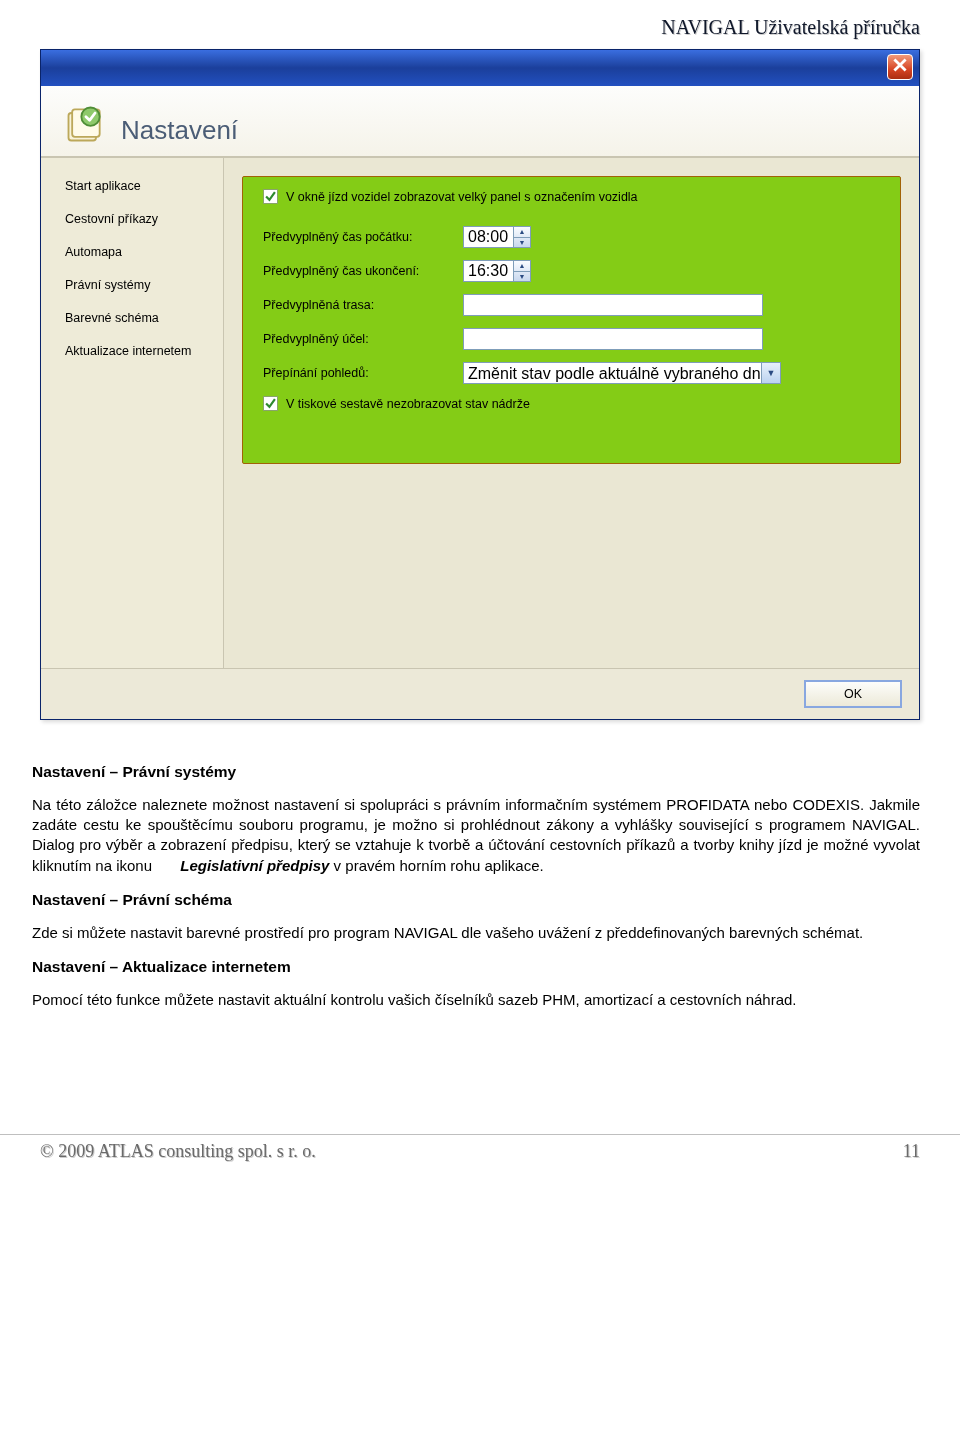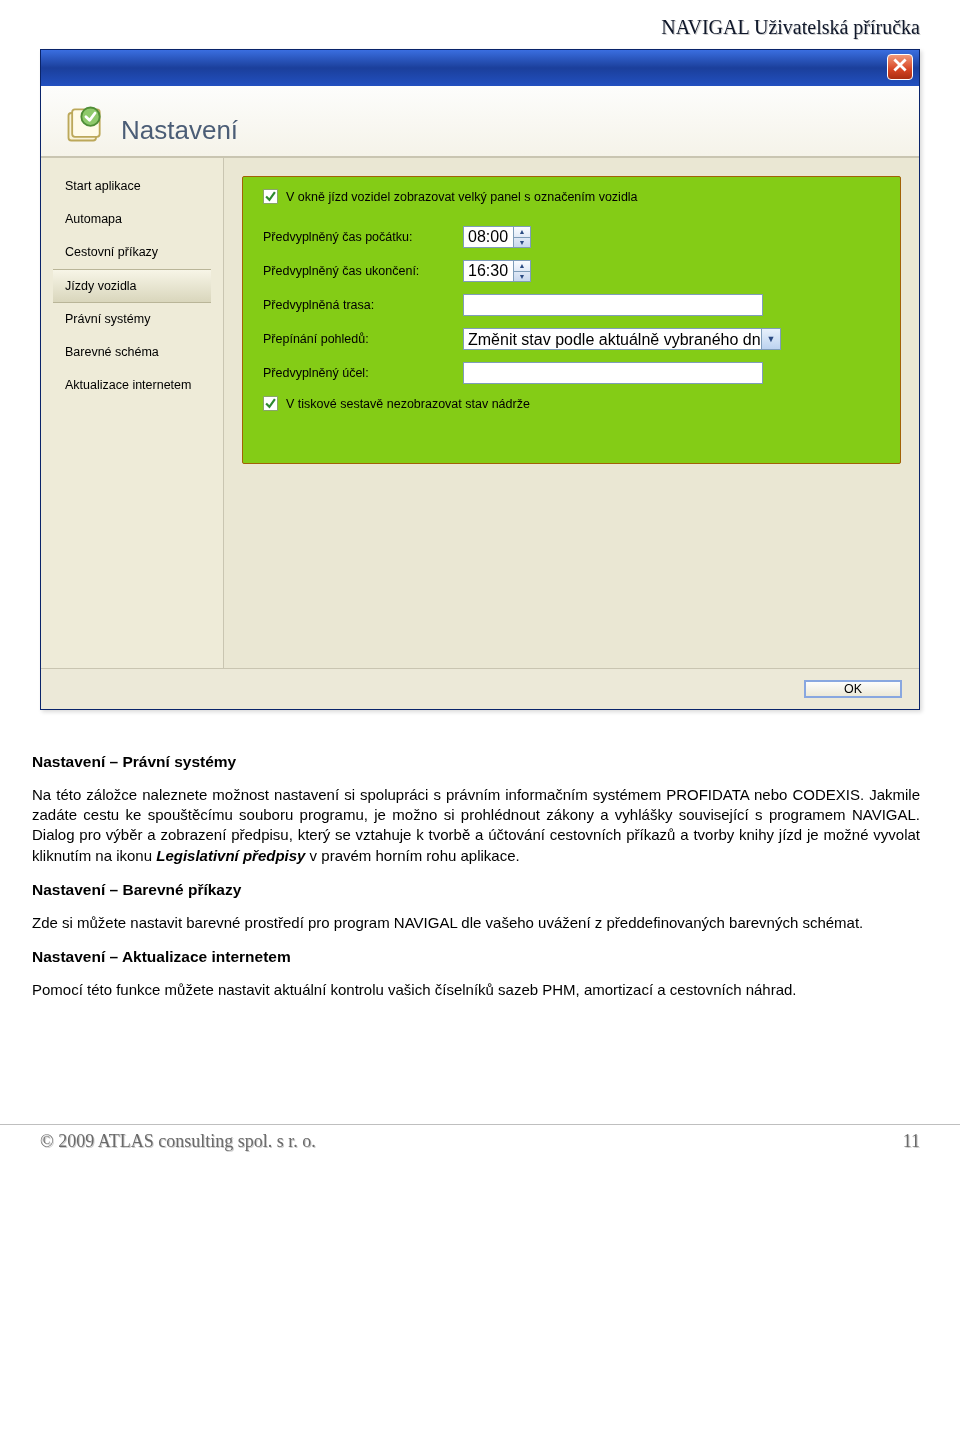--- a/index.html
+++ b/index.html
@@ -139,40 +139,40 @@
   }
 
   .button-bar {
     background:#ece9d8;
     border-top:1px solid #c9c5b1;
     padding:12px 18px;
     display:flex;
     justify-content:flex-end;
   }
   .ok-btn {
-    width:96px; height:16px;
+    width:96px; height:26px;
     border:1px solid #003c74;
     background:linear-gradient(#fdfdfb,#ece9d8);
     font-family: Tahoma, Arial, sans-serif;
     font-size:12.5px;
     cursor:pointer;
     outline:2px solid #88a7e0;
     outline-offset:-1px;
   }
 
   
   .doc {
     padding: 28px 40px 10px 32px;
     font-family: Arial, sans-serif;
     font-size: 15px;
     line-height: 1.35;
   }
   .doc h3 { font-size:15.5px; font-weight:bold; margin: 14px 0 12px 0; }
   .doc p { margin: 0 0 14px 0; text-align: justify; }
-  .doc em.leg { font-style: italic; font-weight: bold; }
+  .doc em.leg { font-style: italic; font-weight: bold; margin-left: 24px; }
 
   .page-footer {
     margin-top: 100px;
     border-top: 1px solid #bfbfbf;
     padding: 6px 40px 20px 40px;
     font-family: "Times New Roman", serif;
     font-size: 18px;
     color: #6a6a6a;
     display:flex; justify-content:space-between;
     text-shadow:1px 1px 0 #ccc;
@@ -203,23 +203,22 @@
         <path d="M25 16 L29 20 L35 12" stroke="#fff" stroke-width="3" fill="none" stroke-linecap="round" stroke-linejoin="round"></path>
       </svg>
     </div>
     <h1>Nastavení</h1>
   </div>
   <div class="head-rule"></div>
 
   <div class="body-split">
     <div class="sidebar" id="sidebar">
         <div class="item">Start aplikace</div>
+        <div class="item">Cestovní příkazy</div>
         <div class="item">Automapa</div>
-        <div class="item">Cestovní příkazy</div>
-        <div class="item selected">Jízdy vozidla</div>
         <div class="item">Právní systémy</div>
         <div class="item">Barevné schéma</div>
         <div class="item">Aktualizace internetem</div>
       </div>
 
     <div class="content">
       <div class="inner-panel">
 
         <div class="chk-row">
           <div class="chk">
@@ -251,30 +250,30 @@
               </div>
           </div>
         </div>
 
         <div class="form-row">
           <label>Předvyplněná trasa:</label>
           <input class="txt-input" value="" style="">
         </div>
 
         <div class="form-row">
+          <label>Předvyplněný účel:</label>
+          <input class="txt-input" value="" style="">
+        </div>
+
+        <div class="form-row">
           <label>Přepínání pohledů:</label>
           <div class="combo-wrap">
             <div class="combo">Změnit stav podle aktuálně vybraného dne(CP)</div>
             <div class="combo-btn">▼</div>
           </div>
-        </div>
-
-        <div class="form-row">
-          <label>Předvyplněný účel:</label>
-          <input class="txt-input" value="" style="">
         </div>
 
         <div class="chk-row" style="margin-top:5px;">
           <div class="chk">
             <svg viewBox="0 0 10 10">
                 <path d="M1 5 L4 8 L9 1" stroke="#2f8a2f" stroke-width="2" fill="none"></path>
               </svg>
           </div>
           <span>V tiskové sestavě nezobrazovat stav nádrže</span>
         </div>
@@ -287,21 +286,21 @@
     <button class="ok-btn">OK</button>
   </div>
 </div>
 
 <div class="doc">
   <h3>Nastavení – Právní systémy</h3>
   <p>
     <span>Na této záložce naleznete možnost nastavení si spolupráci s právním informačním systémem PROFIDATA nebo CODEXIS. Jakmile zadáte cestu ke spouštěcímu souboru programu, je možno si prohlédnout zákony a vyhlášky související s programem NAVIGAL. Dialog pro výběr a zobrazení předpisu, který se vztahuje k tvorbě a účtování cestovních příkazů a tvorby knihy jízd je možné vyvolat kliknutím na ikonu </span><em class="leg">Legislativní předpisy</em><span> v pravém horním rohu aplikace.</span>
   </p>
 
-  <h3>Nastavení – Barevné příkazy</h3>
+  <h3>Nastavení – Právní schéma</h3>
   <p>Zde si můžete nastavit barevné prostředí pro program NAVIGAL dle vašeho uvážení z předdefinovaných barevných schémat.</p>
 
   <h3>Nastavení – Aktualizace internetem</h3>
   <p>Pomocí této funkce můžete nastavit aktuální kontrolu vašich číselníků sazeb PHM, amortizací a cestovních náhrad.</p>
 </div>
 
 <div class="page-footer">
   <span>© 2009  ATLAS consulting spol. s r. o.</span>
   <span>11</span>
 </div>

